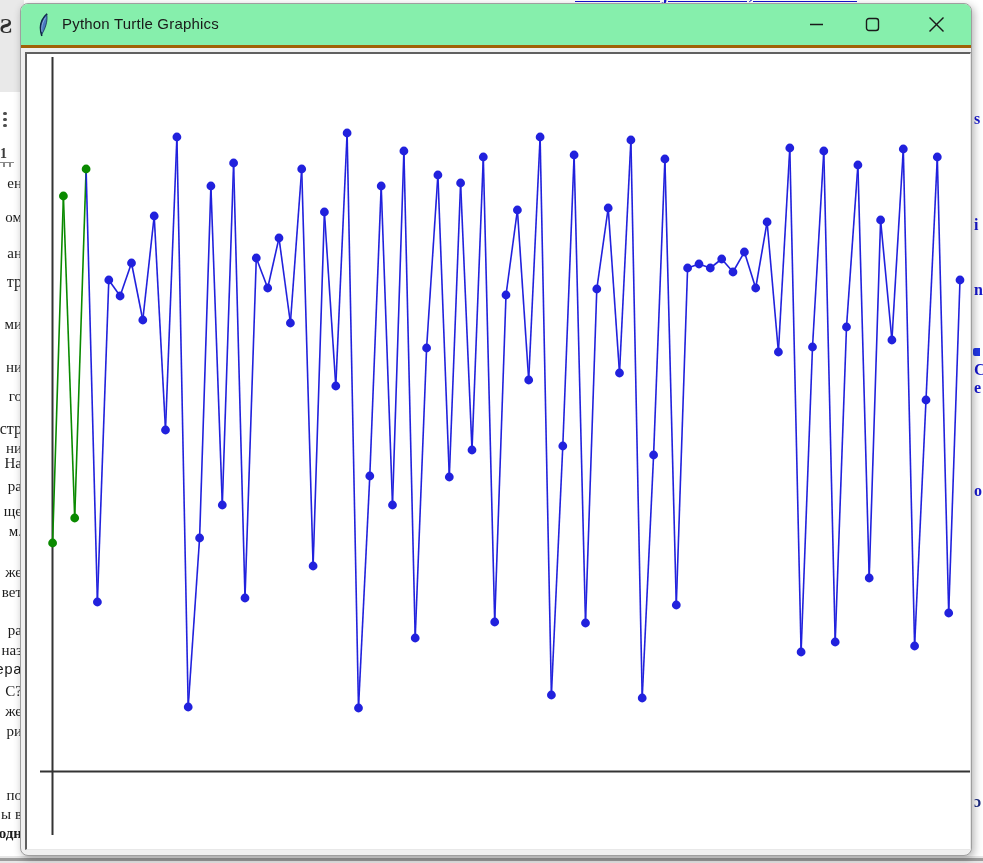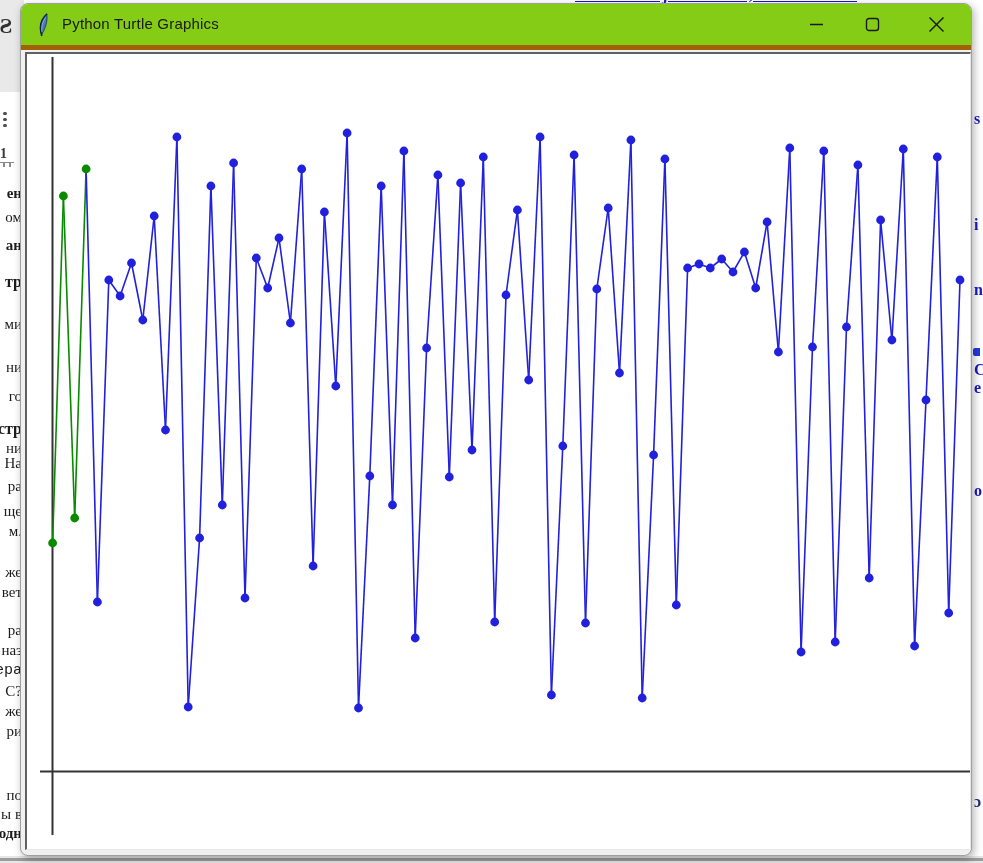--- a/index.html
+++ b/index.html
@@ -3,21 +3,21 @@
 <meta charset="utf-8">
 <style>
   html,body{margin:0;padding:0;width:983px;height:863px;overflow:hidden;
     background:#ffffff;font-family:"Liberation Sans",sans-serif;position:relative;}
 
   
   .bg-left-strip{position:absolute;left:0;top:0;width:24px;height:863px;background:#ffffff;}
   .bg-left-strip .topgray{position:absolute;left:0;top:0;width:24px;height:92px;background:#e9e9e9;}
   .frag{position:absolute;right:2px;white-space:nowrap;color:#1c1c1c;
     font-family:"Liberation Serif",serif;font-size:15px;line-height:18px;}
-  .frag.b{font-weight:bold;font-size:16px;}
+  .frag.b{font-weight:normal;font-size:16px;}
   .kebab-dots{position:absolute;left:3px;width:4px;}
   .kebab-dots i{display:block;width:3.5px;height:3.5px;border-radius:50%;background:#4d4d4d;margin:2.5px 0;}
   .ruler{position:absolute;left:0px;color:#3a3a3a;font-family:"Liberation Serif",serif;
     font-size:14px;font-weight:bold;}
   .ruler .ticks{display:block;width:14px;border-top:1.5px solid #8a8a8a;height:4px;position:relative;}
   .ruler .ticks:before,.ruler .ticks:after{content:"";position:absolute;top:0;width:1.5px;height:4px;background:#8a8a8a;}
   .ruler .ticks:before{left:3px;} .ruler .ticks:after{left:9px;}
   .corner-glyph{position:absolute;left:0px;top:14px;color:#2f2f2f;
     font-family:"Liberation Serif",serif;font-size:21px;font-weight:bold;transform:scaleX(1.1);}
 
@@ -32,22 +32,22 @@
   .rfrag.navy{color:#1b2a80;}
   .link-icon-frag{position:absolute;left:1px;width:7px;height:8px;background:#2238e8;border-radius:2px 0 0 2px;}
 
   .bg-bottom-strip{position:absolute;left:0;top:856px;width:983px;height:7px;background:#e6e6e6;}
   .bg-bottom-strip .rule{position:absolute;left:0;top:2px;width:983px;height:3px;background:#9c9c9c;}
 
   
   .tk-window{position:absolute;left:20px;top:3px;width:952px;height:853px;
     background:#f0f0f0;border:1px solid #9f9f9f;border-radius:8px;
     box-shadow:2px 3px 8px rgba(0,0,0,.30);box-sizing:border-box;overflow:hidden;}
-  .titlebar{position:absolute;left:0;top:0;width:100%;height:41px;background:#84cc16;
-    border-bottom:5px solid #a16207;}
+  .titlebar{position:absolute;left:0;top:0;width:100%;height:41px;background:#86efac;
+    border-bottom:3px solid #a16207;}
   .tb-icon{position:absolute;left:16px;top:9px;width:15px;height:24px;}
   .tb-title{position:absolute;left:41px;top:11px;font-size:15px;color:#191919;letter-spacing:.2px;}
   .tb-btn{position:absolute;top:0;width:46px;height:40px;display:flex;
     align-items:center;justify-content:center;background:transparent;border:none;cursor:default;}
   .tb-btn.min{left:772px;} .tb-btn.max{left:828px;} .tb-btn.close{left:892px;}
 
   .canvas-frame{position:absolute;left:4px;top:48px;width:946px;height:798px;
     background:#ffffff;border-top:2px solid #606060;border-left:2px solid #606060;
     border-right:1px solid #e8e8e8;border-bottom:1px solid #e8e8e8;
     box-sizing:border-box;overflow:hidden;}
@@ -61,23 +61,23 @@
   <div class="corner-glyph">Ƨ</div>
   <div class="kebab-dots" style="top:109px">
       <i></i>
       <i></i>
       <i></i>
     </div>
   <div class="ruler" style="top:146px">
     <span>1</span><span class="ticks"></span>
   </div>
   <div id="left-frags">
-      <span class="frag" style="top: 184px; font-weight: bold;">ен</span>
+      <span class="frag" style="top: 174px;">ен</span>
       <span class="frag" style="top: 208px;">ом</span>
-      <span class="frag" style="top: 236px; font-weight: bold;">ан</span>
+      <span class="frag" style="top: 244px;">ан</span>
       <span class="frag b" style="top: 273px;">тр</span>
       <span class="frag" style="top: 315px;">ми</span>
       <span class="frag" style="top: 358px;">ни</span>
       <span class="frag" style="top: 387px;">го</span>
       <span class="frag b" style="top: 420px;">стр</span>
       <span class="frag" style="top: 439px;">ни</span>
       <span class="frag" style="top: 454px;">На</span>
       <span class="frag" style="top: 477px;">ра</span>
       <span class="frag" style="top: 502px;">ще</span>
       <span class="frag" style="top: 522px;">м.</span>

